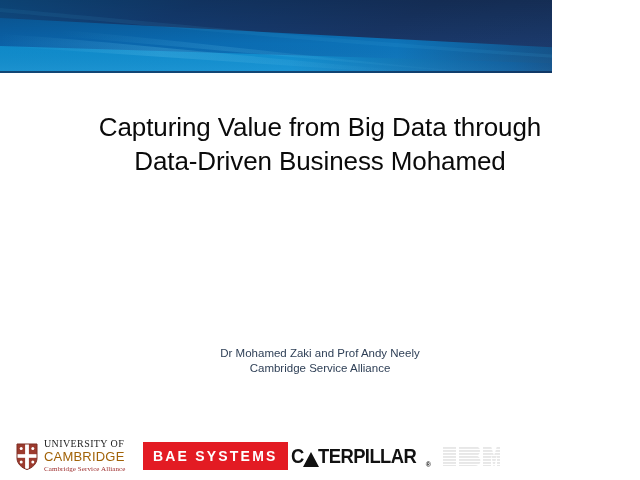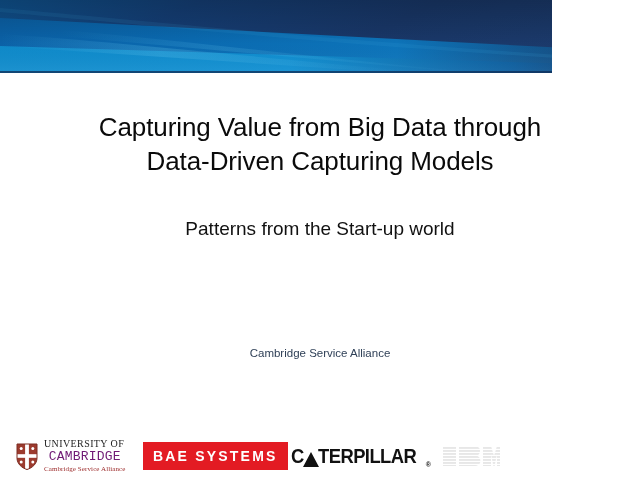--- a/index.html
+++ b/index.html
@@ -112,26 +112,25 @@
     flex: 0 0 auto;
   }
   .cam-text { line-height: 1; }
   .cam-l1 {
     font-family: "Liberation Serif", serif;
     font-size: 10px;
     letter-spacing: .4px;
     color: #1d1d1d;
   }
   .cam-l2 {
-    font-family: Liberation Mono, monospace;
+    font-family: Liberation Sans, sans-serif;
     font-size: 13px;
     letter-spacing: .2px;
-    color: #701a75;
+    color: #a16207;
     margin-top: 1px;
-    text-align: center;
   }
   .cam-l3 {
     font-family: "Liberation Serif", serif;
     font-size: 7px;
     color: #9c2a2a;
     margin-top: 3px;
     letter-spacing: .1px;
   }
 
   
@@ -254,28 +253,26 @@
       <path d="M60,30 C180,40 300,56 470,72 L470,73 L60,36 Z" fill="url(#gStreak)" opacity="0.35"></path>
       <path d="M0,8 C160,22 340,42 640,60 L640,63 C340,46 160,26 0,12 Z" fill="#3aa8e0" opacity="0.13"></path>
 
       <rect x="0" y="0" width="640" height="73" fill="url(#gVert)"></rect>
     </svg>
     <div class="banner-edge"></div>
   </div>
 
   <div class="title-block">
     <div class="title-line">Capturing Value from Big Data through</div>
-    <div class="title-line">Data-Driven Capturing Models</div>
+    <div class="title-line">Data-Driven Business Mohamed</div>
   </div>
 
-  <div class="subtitle-block">
-    <div class="subtitle-line">Patterns from the Start-up world</div>
-  </div>
 
   <div class="author-block">
+    <div class="author-line">Dr Mohamed Zaki and Prof Andy Neely</div>
     <div class="author-line">Cambridge Service Alliance</div>
   </div>
 
   <div class="logo-bar">
 
     <div class="logo logo-cambridge">
       <svg class="crest" viewBox="0 0 22 27">
         <path d="M1,1 H21 V15 C21,21 16,25 11,26.5 C6,25 1,21 1,15 Z" fill="#9c3b2e"></path>
         <rect x="9.1" y="1" width="3.8" height="25" fill="#ffffff"></rect>
         <rect x="1" y="11.2" width="20" height="3.6" fill="#ffffff"></rect>

